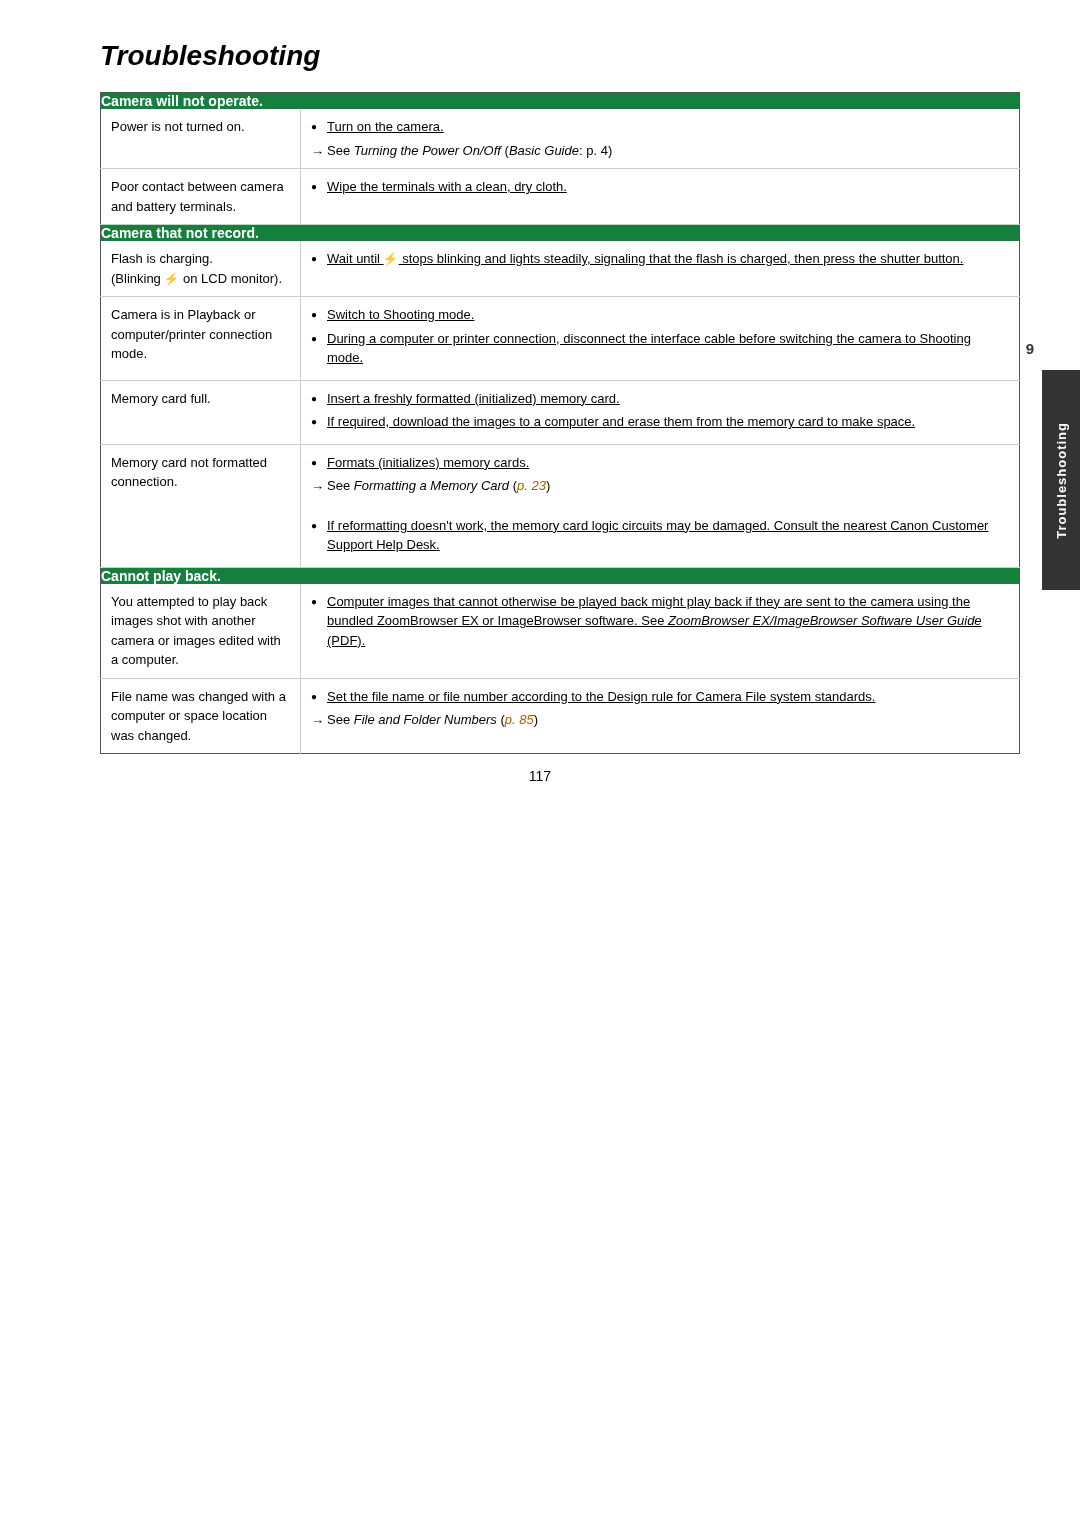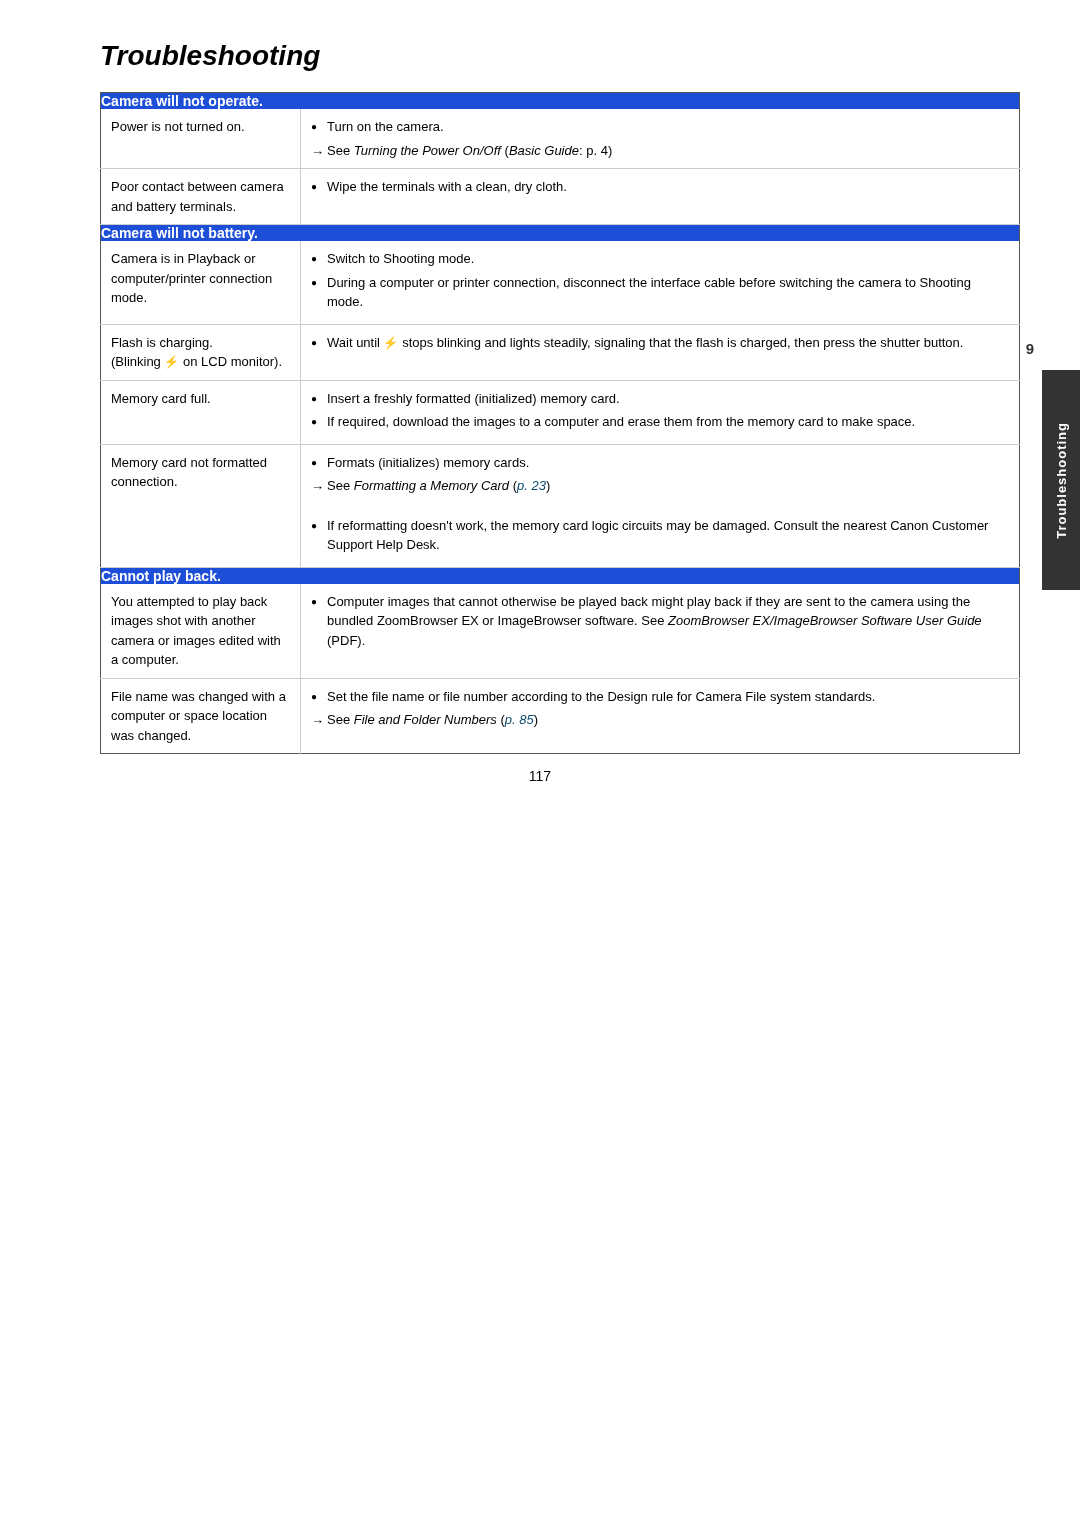--- a/index.html
+++ b/index.html
@@ -31,21 +31,21 @@
       font-family: Arial, Helvetica, sans-serif;
     }
 
     .main-table {
       width: 100%;
       border-collapse: collapse;
       border: 1.5px solid #555;
     }
 
     .section-header {
-      background-color: #1d4ed8;
+      background-color: #15803d;
       color: #ffffff;
       font-weight: bold;
       font-size: 14px;
       padding: 7px 12px;
     }
 
     .data-row td {
       padding: 8px 10px;
       vertical-align: top;
       border-bottom: 1px solid #cccccc;
@@ -60,20 +60,21 @@
     }
 
     .data-row:last-child td {
       border-bottom: none;
     }
 
     .bullet-list {
       list-style: none;
       padding: 0;
       margin: 0;
+      text-decoration: underline;
     }
 
     .bullet-list li {
       padding-left: 16px;
       position: relative;
       margin-bottom: 4px;
       line-height: 1.5;
     }
 
     .bullet-list li::before {
@@ -91,21 +92,21 @@
       line-height: 1.5;
     }
 
     .arrow-item::before {
       content: '→';
       position: absolute;
       left: 0;
     }
 
     em.link {
-      color: #0c4a6e;
+      color: #a16207;
       font-style: italic;
       margin-top: 44px;
     }
 
     .page-number {
       position: absolute;
       bottom: 30px;
       left: 50%;
       transform: translateX(-50%);
       font-size: 14px;
@@ -150,38 +151,38 @@
     <tr class="data-row">
       <td>Poor contact between camera and battery terminals.</td>
       <td>
         <ul class="bullet-list">
           <li>Wipe the terminals with a clean, dry cloth.</li>
         </ul>
       </td>
     </tr>
 
     <tr class="section-header-row">
-      <td colspan="2" class="section-header">Camera will not battery.</td>
+      <td colspan="2" class="section-header">Camera that not record.</td>
+    </tr>
+
+    <tr class="data-row">
+      <td>Flash is charging.<br>(Blinking <span class="flash-icon">⚡</span> on LCD monitor).</td>
+      <td>
+        <ul class="bullet-list">
+          <li>Wait until <span class="flash-icon">⚡</span> stops blinking and lights steadily, signaling that the flash is charged, then press the shutter button.</li>
+        </ul>
+      </td>
     </tr>
 
     <tr class="data-row">
       <td>Camera is in Playback or computer/printer connection mode.</td>
       <td>
         <ul class="bullet-list">
           <li>Switch to Shooting mode.</li>
           <li>During a computer or printer connection, disconnect the interface cable before switching the camera to Shooting mode.</li>
-        </ul>
-      </td>
-    </tr>
-
-    <tr class="data-row">
-      <td>Flash is charging.<br>(Blinking <span class="flash-icon">⚡</span> on LCD monitor).</td>
-      <td>
-        <ul class="bullet-list">
-          <li>Wait until <span class="flash-icon">⚡</span> stops blinking and lights steadily, signaling that the flash is charged, then press the shutter button.</li>
         </ul>
       </td>
     </tr>
 
     <tr class="data-row">
       <td>Memory card full.</td>
       <td>
         <ul class="bullet-list">
           <li>Insert a freshly formatted (initialized) memory card.</li>
           <li>If required, download the images to a computer and erase them from the memory card to make space.</li>

